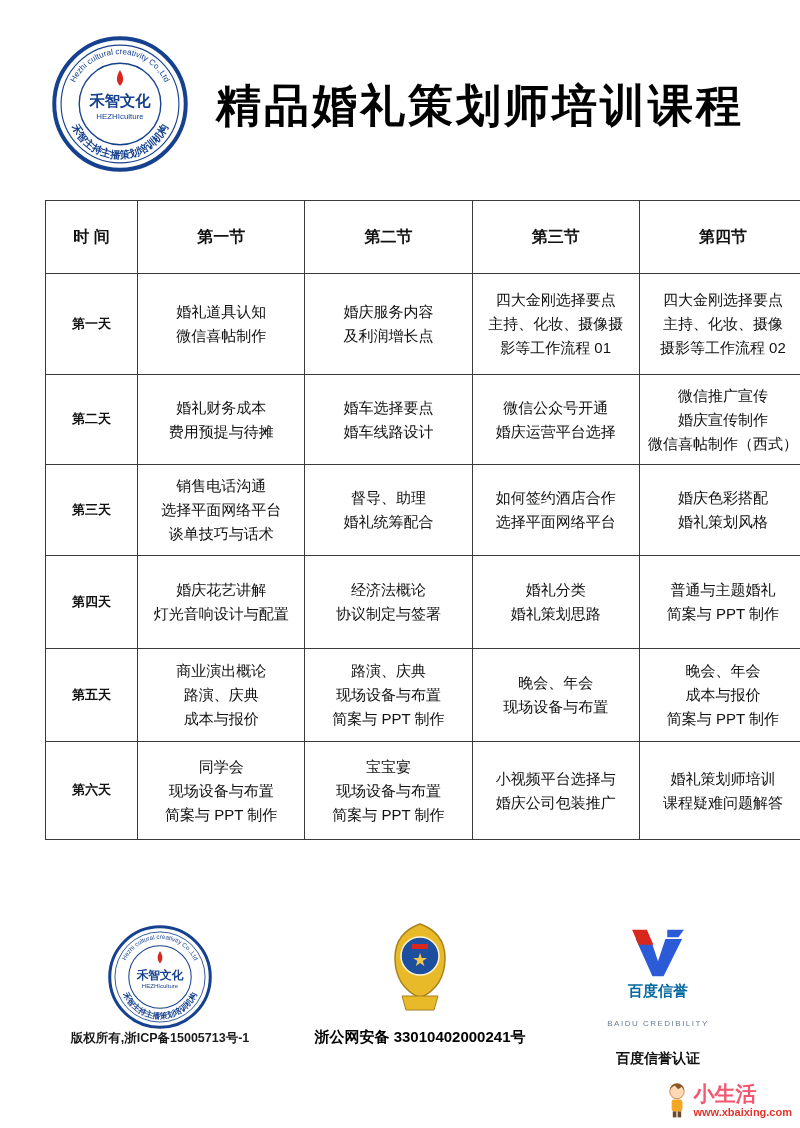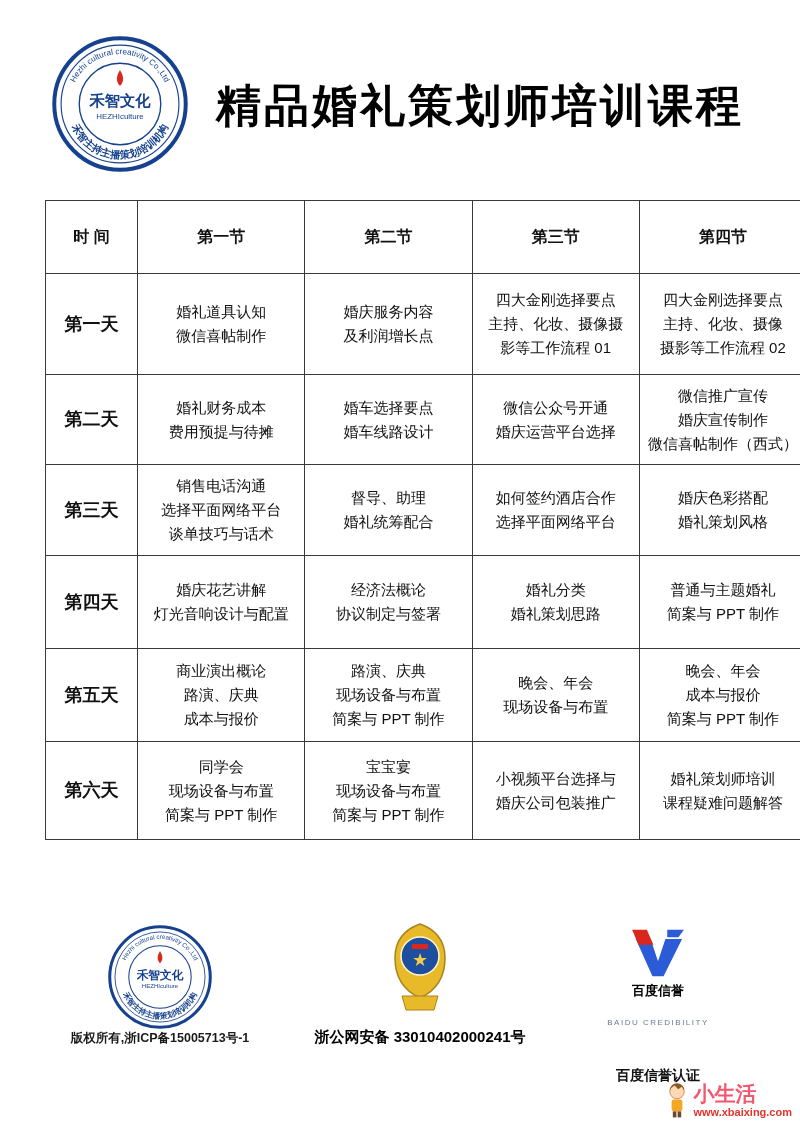--- a/index.html
+++ b/index.html
@@ -24,40 +24,40 @@
     position:absolute;left:45px;top:200px;width:762px;
     border-collapse:collapse;table-layout:fixed;
   }
   .course-table col.c-time{width:92px;}
   .course-table th,.course-table td{
     border:1px solid #3a3a3a;text-align:center;vertical-align:middle;
     white-space:pre-line;padding:4px 3px;color:#111;
   }
   .course-table th{font-size:16px;font-weight:bold;height:64px;}
   .course-table td{font-size:15px;line-height:1.6;}
-  .course-table td.day{font-weight:bold;font-size:18px;}
+  .course-table td.day{font-weight:bold;font-size:13px;}
   tr.r0{height:101px;} tr.r1{height:90px;} tr.r2{height:91px;}
   tr.r3{height:93px;} tr.r4{height:93px;} tr.r5{height:98px;}
 
   
   .logo-bottom{position:absolute;left:108px;top:925px;width:104px;height:104px;}
   .copyright{
     position:absolute;left:35px;top:1030px;width:250px;text-align:center;
     font-size:12.5px;font-weight:600;color:#1a1a1a;
   }
   .police-badge{position:absolute;left:388px;top:922px;width:64px;height:100px;}
   .police-text{
     position:absolute;left:290px;top:1028px;width:260px;text-align:center;
     font-size:15px;font-weight:bold;color:#000;
   }
   .baidu-block{position:absolute;left:598px;top:928px;width:120px;text-align:center;}
   .baidu-logo{width:56px;height:50px;margin:0 auto;display:block;}
-  .baidu-title{font-size:13px;font-weight:bold;color:#000000;margin-top:4px;}
+  .baidu-title{font-size:15px;font-weight:bold;color:#0369a1;margin-top:4px;}
   .baidu-sub{font-size:8px;letter-spacing:1.5px;color:#6a7b94;margin-top:18px;}
-  .baidu-caption{font-size:14px;font-weight:bold;color:#111;margin-top:40px;}
+  .baidu-caption{font-size:14px;font-weight:bold;color:#111;margin-top:22px;}
 
   
   .watermark{
     position:absolute;right:8px;top:1082px;display:flex;align-items:center;gap:3px;
     text-decoration:none;
     justify-content:flex-end;
   }
   .wm-icon{width:26px;height:36px;}
   .wm-texts{display:flex;flex-direction:column;align-items:flex-start;line-height:1.1;}
   .wm-name{font-size:21px;font-weight:bold;color:#f4566e;}

